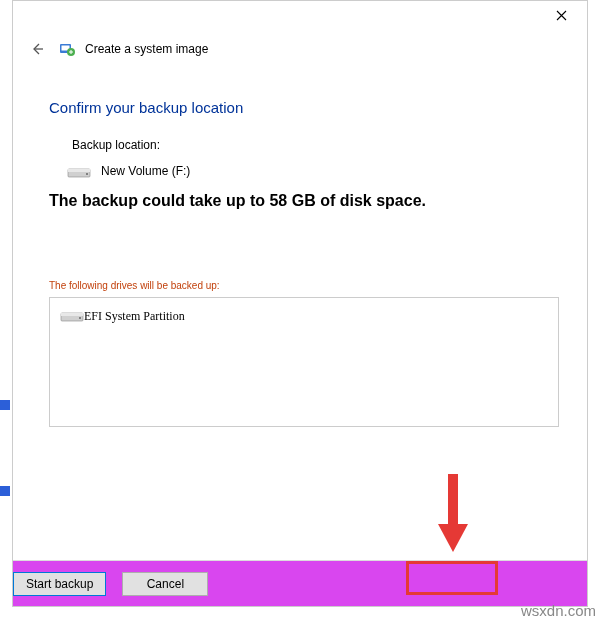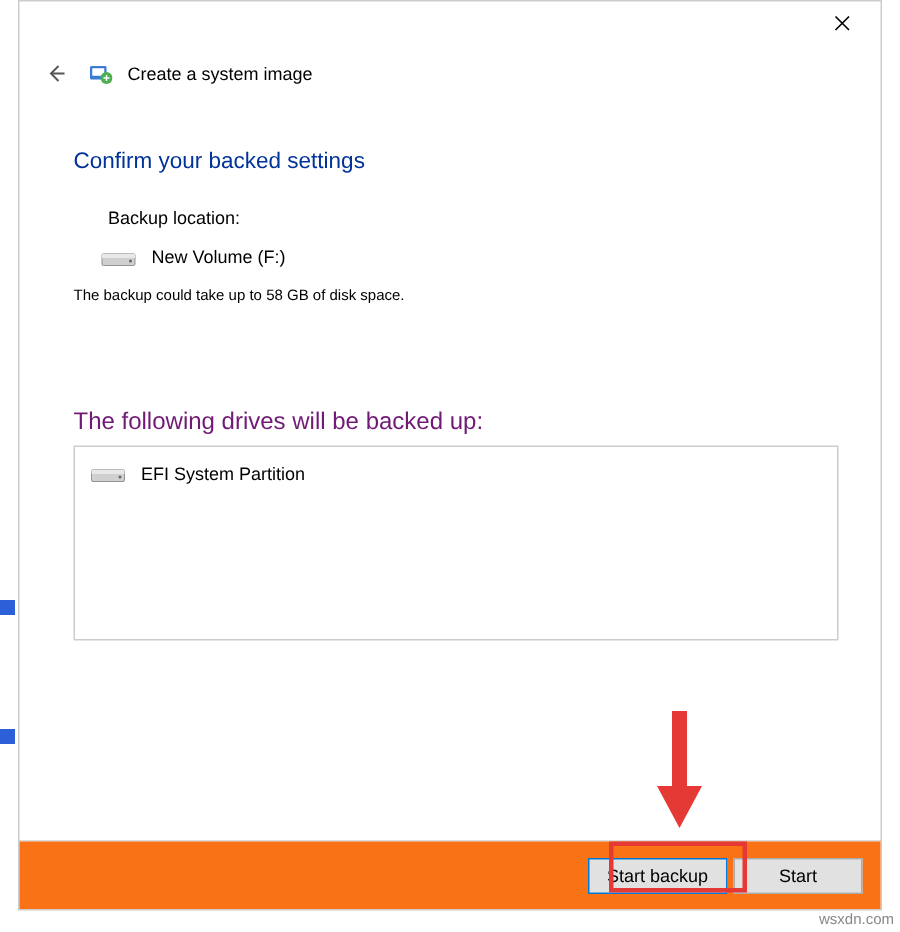--- a/index.html
+++ b/index.html
@@ -92,52 +92,53 @@
       gap: 10px;
       padding: 2px 0 2px 18px;
       margin-bottom: 10px;
     }
     .hdd-icon {
       width: 24px;
       height: 16px;
     }
     .disk-size {
       color: #000;
+      font-size: 16px;
+      margin-bottom: 70px;
+      font-weight: bold;
+    }
+    .section-label {
+      color: #c2410c;
       font-size: 10px;
-      margin-bottom: 70px;
-    }
-    .section-label {
-      color: #701a75;
-      font-size: 16px;
       margin-bottom: 6px;
     }
     .drive-box {
       border: 1px solid #ccc;
       padding: 6px 8px;
       height: 130px;
     }
     .drive-box .drive-line {
       display: flex;
       align-items: center;
-      gap: 10px;
       padding: 4px 2px;
+      font-family: Liberation Serif, serif;
     }
     .button-bar {
       position: absolute;
       bottom: 0;
       left: 0;
       right: 0;
       height: 46px;
-      background: #f97316;
+      background: #d946ef;
       border-top: 1px solid #ddd;
       display: flex;
       align-items: center;
-      justify-content: flex-end;
+      justify-content: flex-start;
       padding-right: 12px;
-      gap: 4px;
+      gap: 16px;
     }
     .btn {
       min-width: 86px;
       height: 24px;
       font-size: 12px;
       font-family: inherit;
       background: #e1e1e1;
       border: 1px solid #adadad;
       color: #000;
       cursor: pointer;
@@ -153,21 +154,21 @@
       pointer-events: none;
     }
     .arrow-annot {
       position: absolute;
       pointer-events: none;
     }
     .watermark {
       position: absolute;
       right: 4px;
       bottom: 2px;
-      font-size: 10px;
+      font-size: 15px;
       color: #888;
       margin-left: 39px;
     }
     
     .edge-blue {
       position: absolute;
       left: 0;
       width: 10px;
       height: 10px;
       background: #2c5fd8;
@@ -204,21 +205,21 @@
           <rect x="1" y="3" width="11" height="9" rx="1" fill="#3a7bd5"></rect>
           <rect x="2.5" y="4.5" width="8" height="5" fill="#fff"></rect>
           <circle cx="12" cy="11" r="4" fill="#4caf50"></circle>
           <path d="M12 9 L12 13 M10 11 L14 11" stroke="#fff" stroke-width="1"></path>
         </svg>
       </div>
       <div class="header-title">Create a system image</div>
     </div>
 
     <div class="content">
-      <div class="page-title">Confirm your backed settings</div>
+      <div class="page-title">Confirm your backup location</div>
 
       <div class="label">Backup location:</div>
 
       <div class="drive-row">
         <span class="hdd-icon">
           <svg width="24" height="16" viewBox="0 0 24 16">
             <rect x="1" y="5" width="22" height="8" rx="1" fill="#d0d0d0" stroke="#888" stroke-width="0.6"></rect>
             <rect x="1" y="5" width="22" height="3" fill="#e8e8e8"></rect>
             <circle cx="20" cy="10" r="1" fill="#666"></circle>
           </svg>
@@ -239,21 +240,21 @@
               <circle cx="20" cy="10" r="1" fill="#666"></circle>
             </svg>
           </span>
           <span>EFI System Partition</span>
         </div>
       </div>
     </div>
 
     <div class="button-bar">
       <button class="btn btn-primary">Start backup</button>
-      <button class="btn">Start</button>
+      <button class="btn">Cancel</button>
     </div>
 
   </div>
 
   <div class="highlight-box" style="left:406px; top:561px; width:92px; height:34px;"></div>
 
   <div class="arrow-annot" style="left:438px; top:474px;">
     <svg width="30" height="80" viewBox="0 0 30 80">
       <rect x="10" y="0" width="10" height="50" fill="#e53935"></rect>
       <polygon points="0,50 30,50 15,78" fill="#e53935"></polygon>

